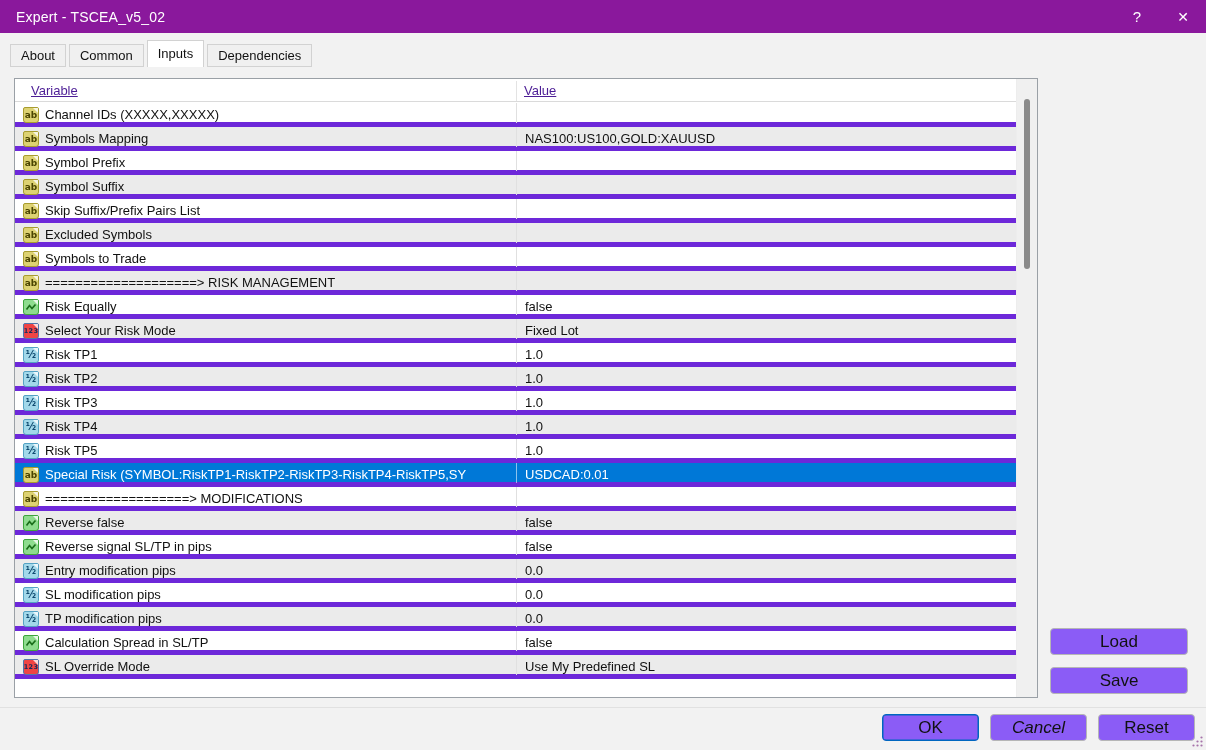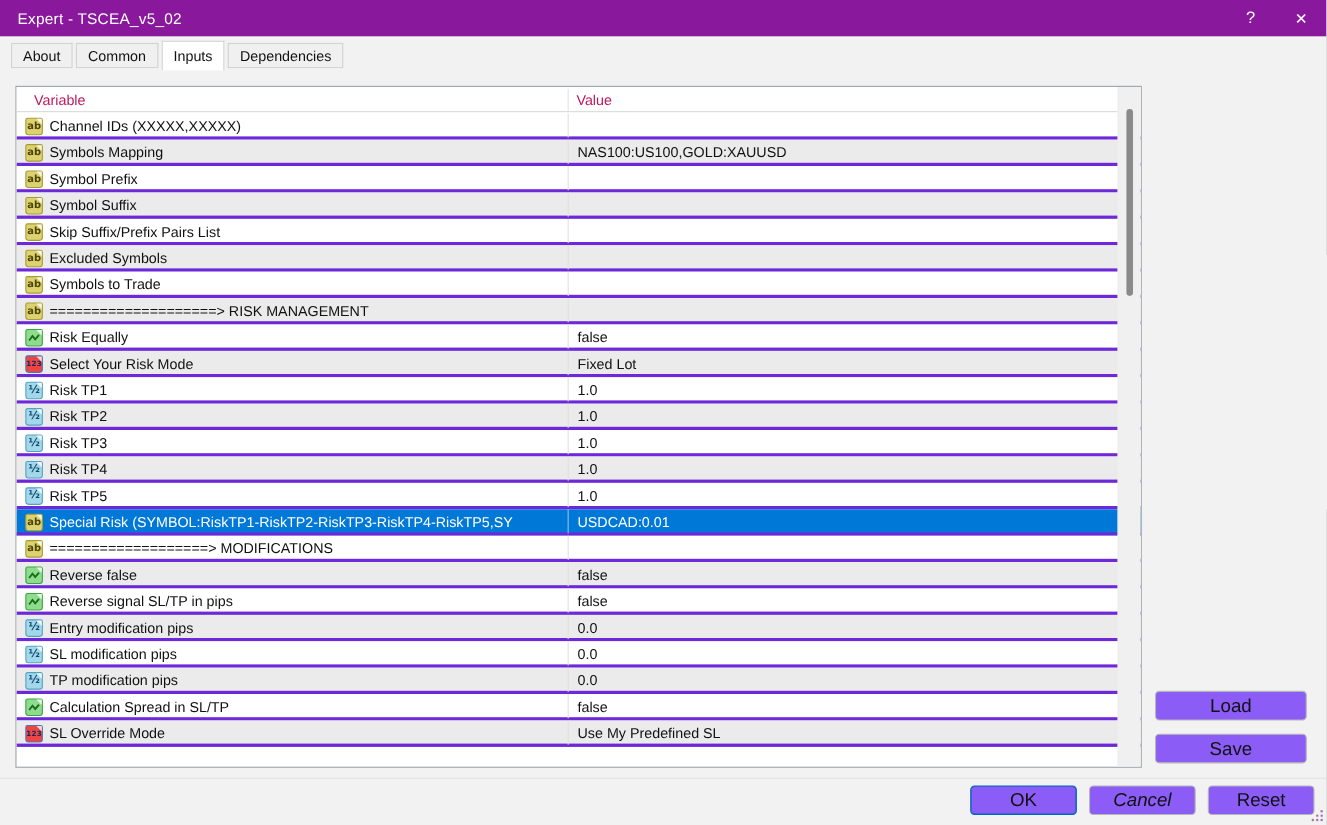--- a/index.html
+++ b/index.html
@@ -11,35 +11,35 @@
   
   .titlebar { position:absolute; top:0; left:0; right:0; height:33px; background:#8A189C;
               display:flex; align-items:center; }
   .titlebar .title { margin-left:16px; font-size:14px; color:#fff; letter-spacing:.2px; }
   .tb-btns { margin-left:auto; display:flex; height:100%; }
   .tb-btn { width:46px; height:100%; display:flex; align-items:center; justify-content:center;
             color:#fff; font-size:15px; cursor:default; }
   .tb-btn.close { font-size:14px; }
   
   .tabstrip { position:absolute; top:33px; left:0; right:0; height:34px;
-              display:flex; align-items:center; padding-left:10px; }
+              display:flex; align-items:flex-end; padding-left:10px; }
   .tab { height:23px; padding:3px 10px 0 10px; font-size:13px; background:#f0f0f0;
          border:1px solid #d2d2d2; border-bottom:none; margin-right:3px; cursor:default;
          box-shadow: inset 0 -1px 0 #d2d2d2; }
   .tab.active { height:27px; padding-top:5px; background:#ffffff; box-shadow:none; z-index:2; }
   
   .panel { position:absolute; left:14px; top:78px; width:1024px; height:620px;
            background:#fff; border:1px solid #9aa0a6; overflow:hidden; }
   .thead { position:relative; height:23px; border-bottom:1px solid #dadada; background:#fff; z-index:1; }
-  .thead .th { position:absolute; top:4px; font-size:13px; color:#be185d; }
+  .thead .th { position:absolute; top:4px; font-size:13px; color:#4c1d95;text-decoration:underline; }
   .th.variable { left:16px; }
   .th.value { left:509px; }
   .thead .col-div { position:absolute; left:501px; top:2px; bottom:0; width:1px; background:#e3e3e3; }
   .rows { position:absolute; left:0; top:24px; right:0; bottom:0; }
-  .row { position:relative; height:24px; border-bottom:3px solid #6d28d9; background:#fff; }
+  .row { position:relative; height:24px; border-bottom:5px solid #6d28d9; background:#fff; }
   .row.gray { background:#ebebeb; }
   .row.selected { background:#0078D7; color:#fff; }
   .row .label { position:absolute; left:30px; top:4px; font-size:13px; white-space:nowrap;
                 overflow:hidden; width:468px; }
   .row .value-cell { position:absolute; left:501px; top:0; bottom:-1px; right:21px;
                      border-left:1px solid #e0e0e0; padding:4px 0 0 8px; font-size:13px;
                      white-space:nowrap; overflow:hidden; }
   .row.selected .value-cell { border-left-color:rgba(255,255,255,.55); }
   
   .icon { position:absolute; left:8px; top:4px; width:16px; height:16px; border-radius:2px 2px 3px 3px;

